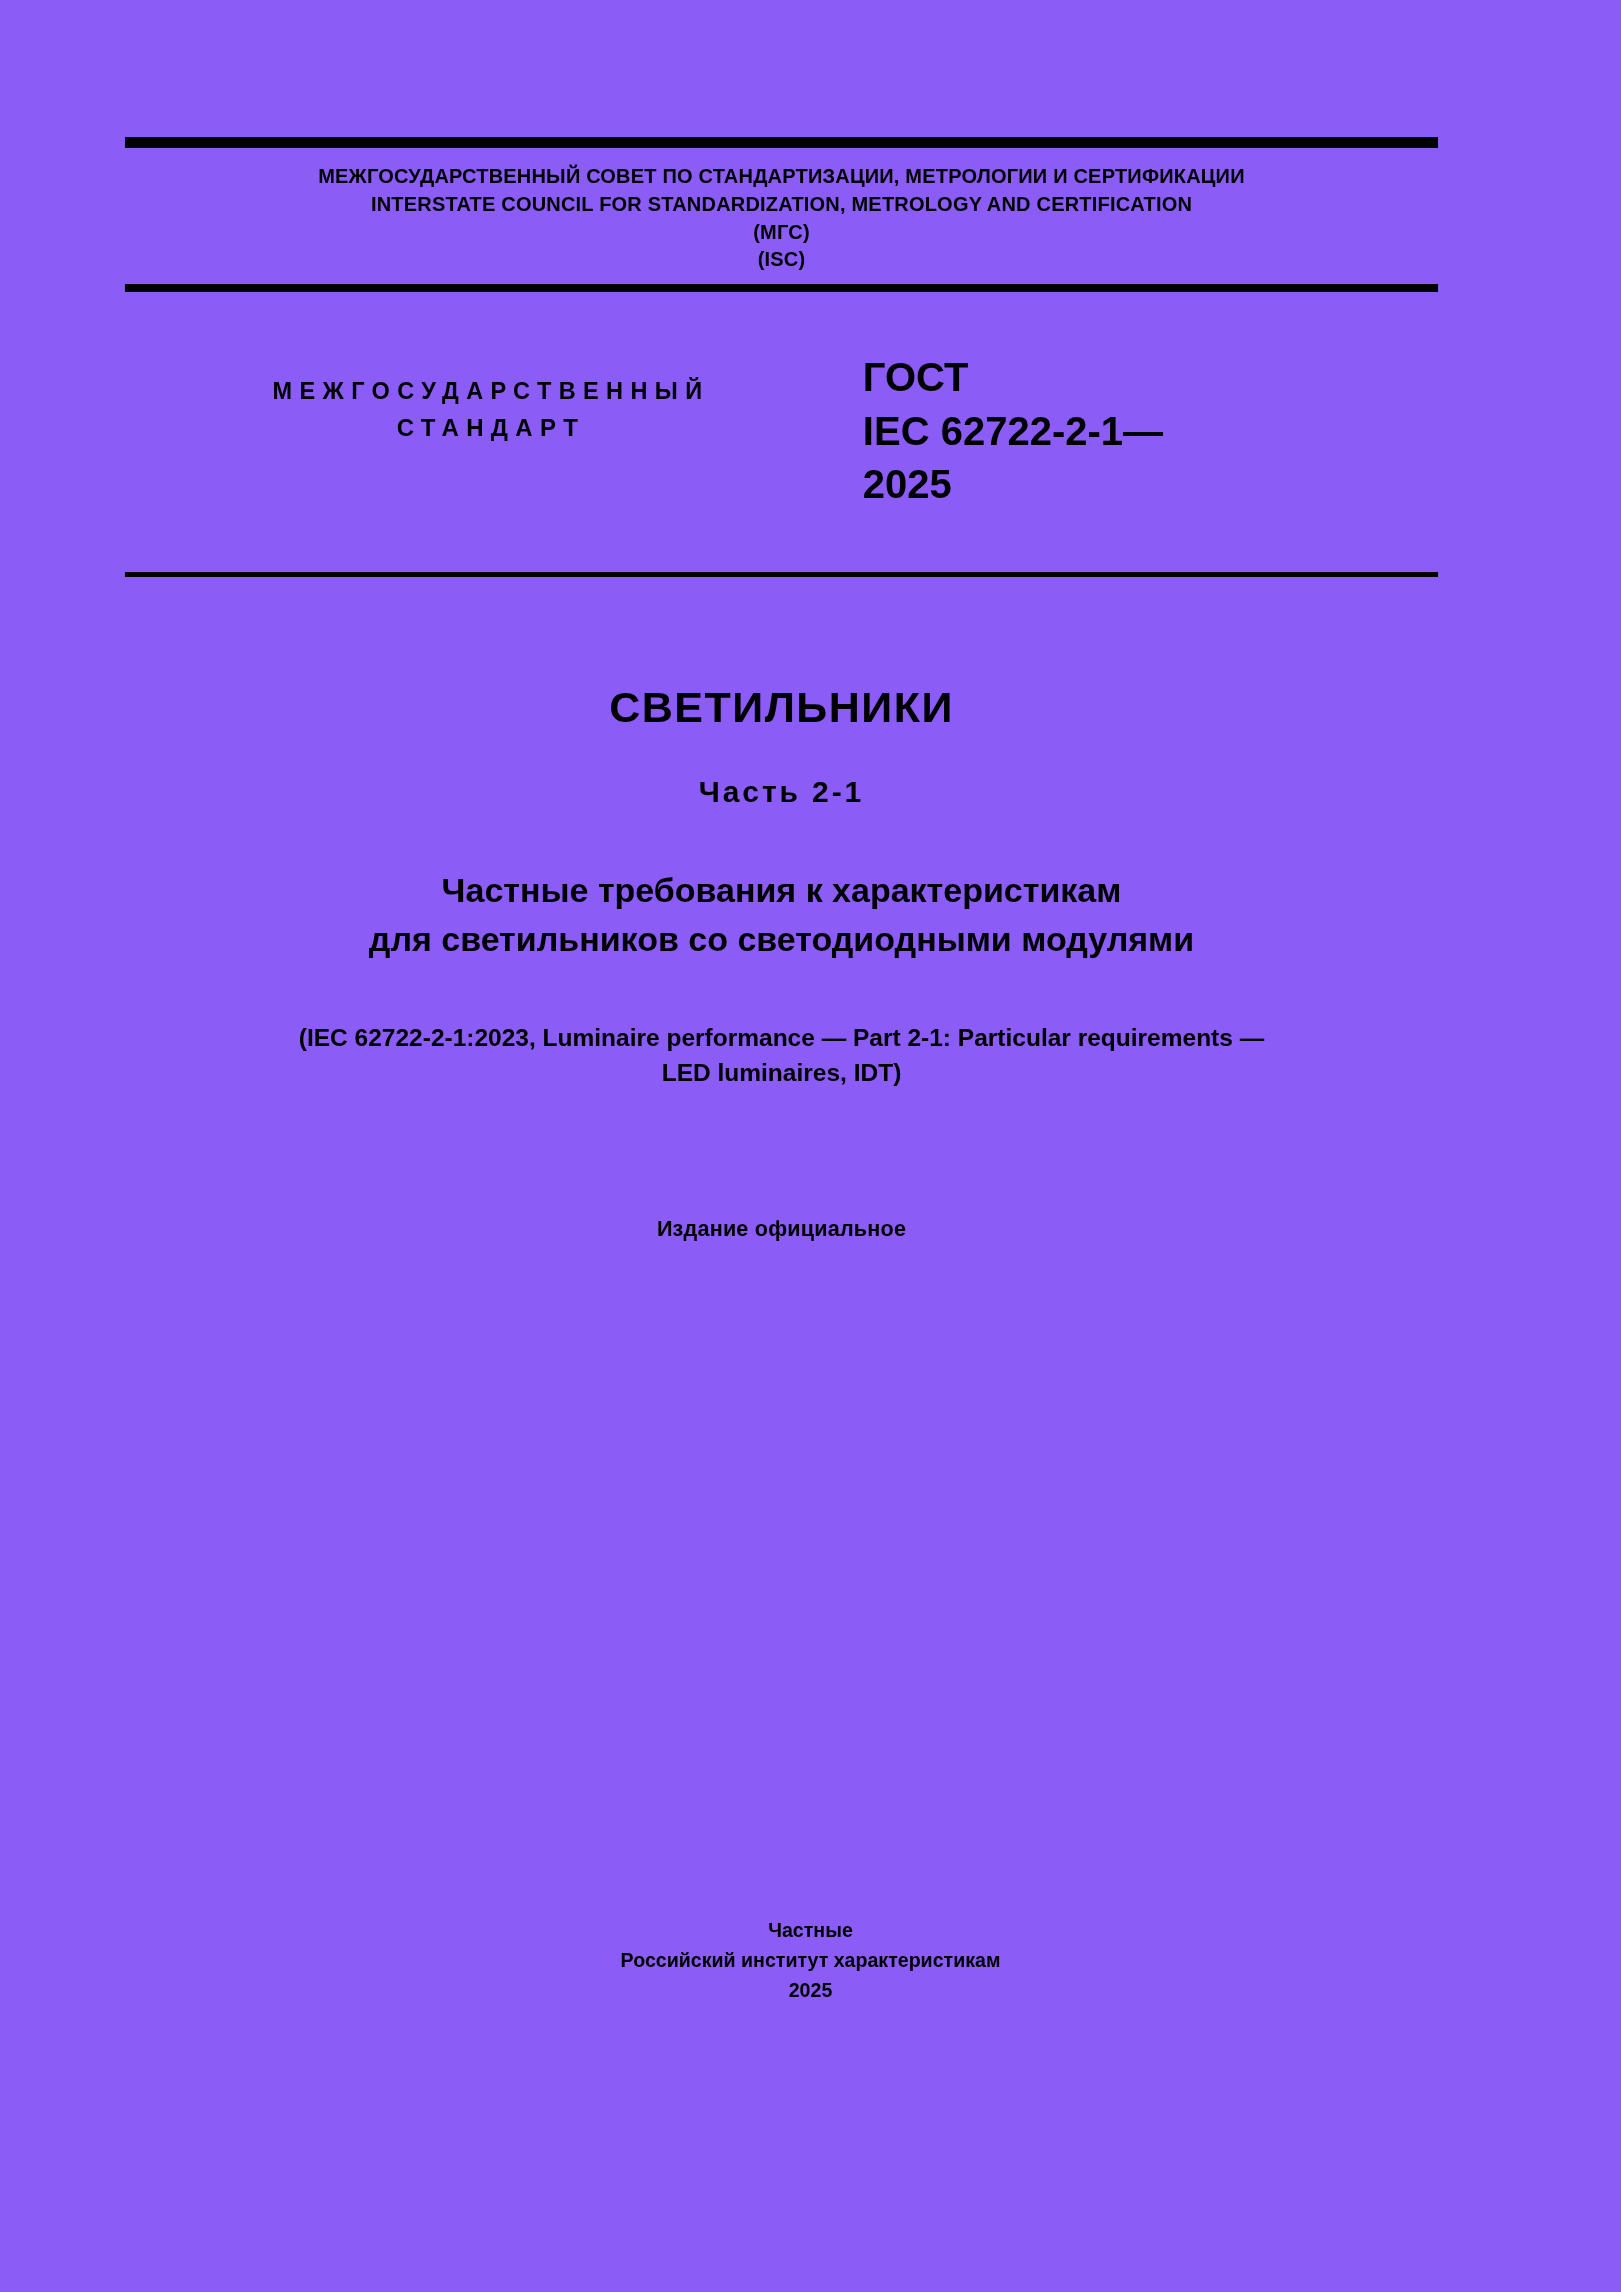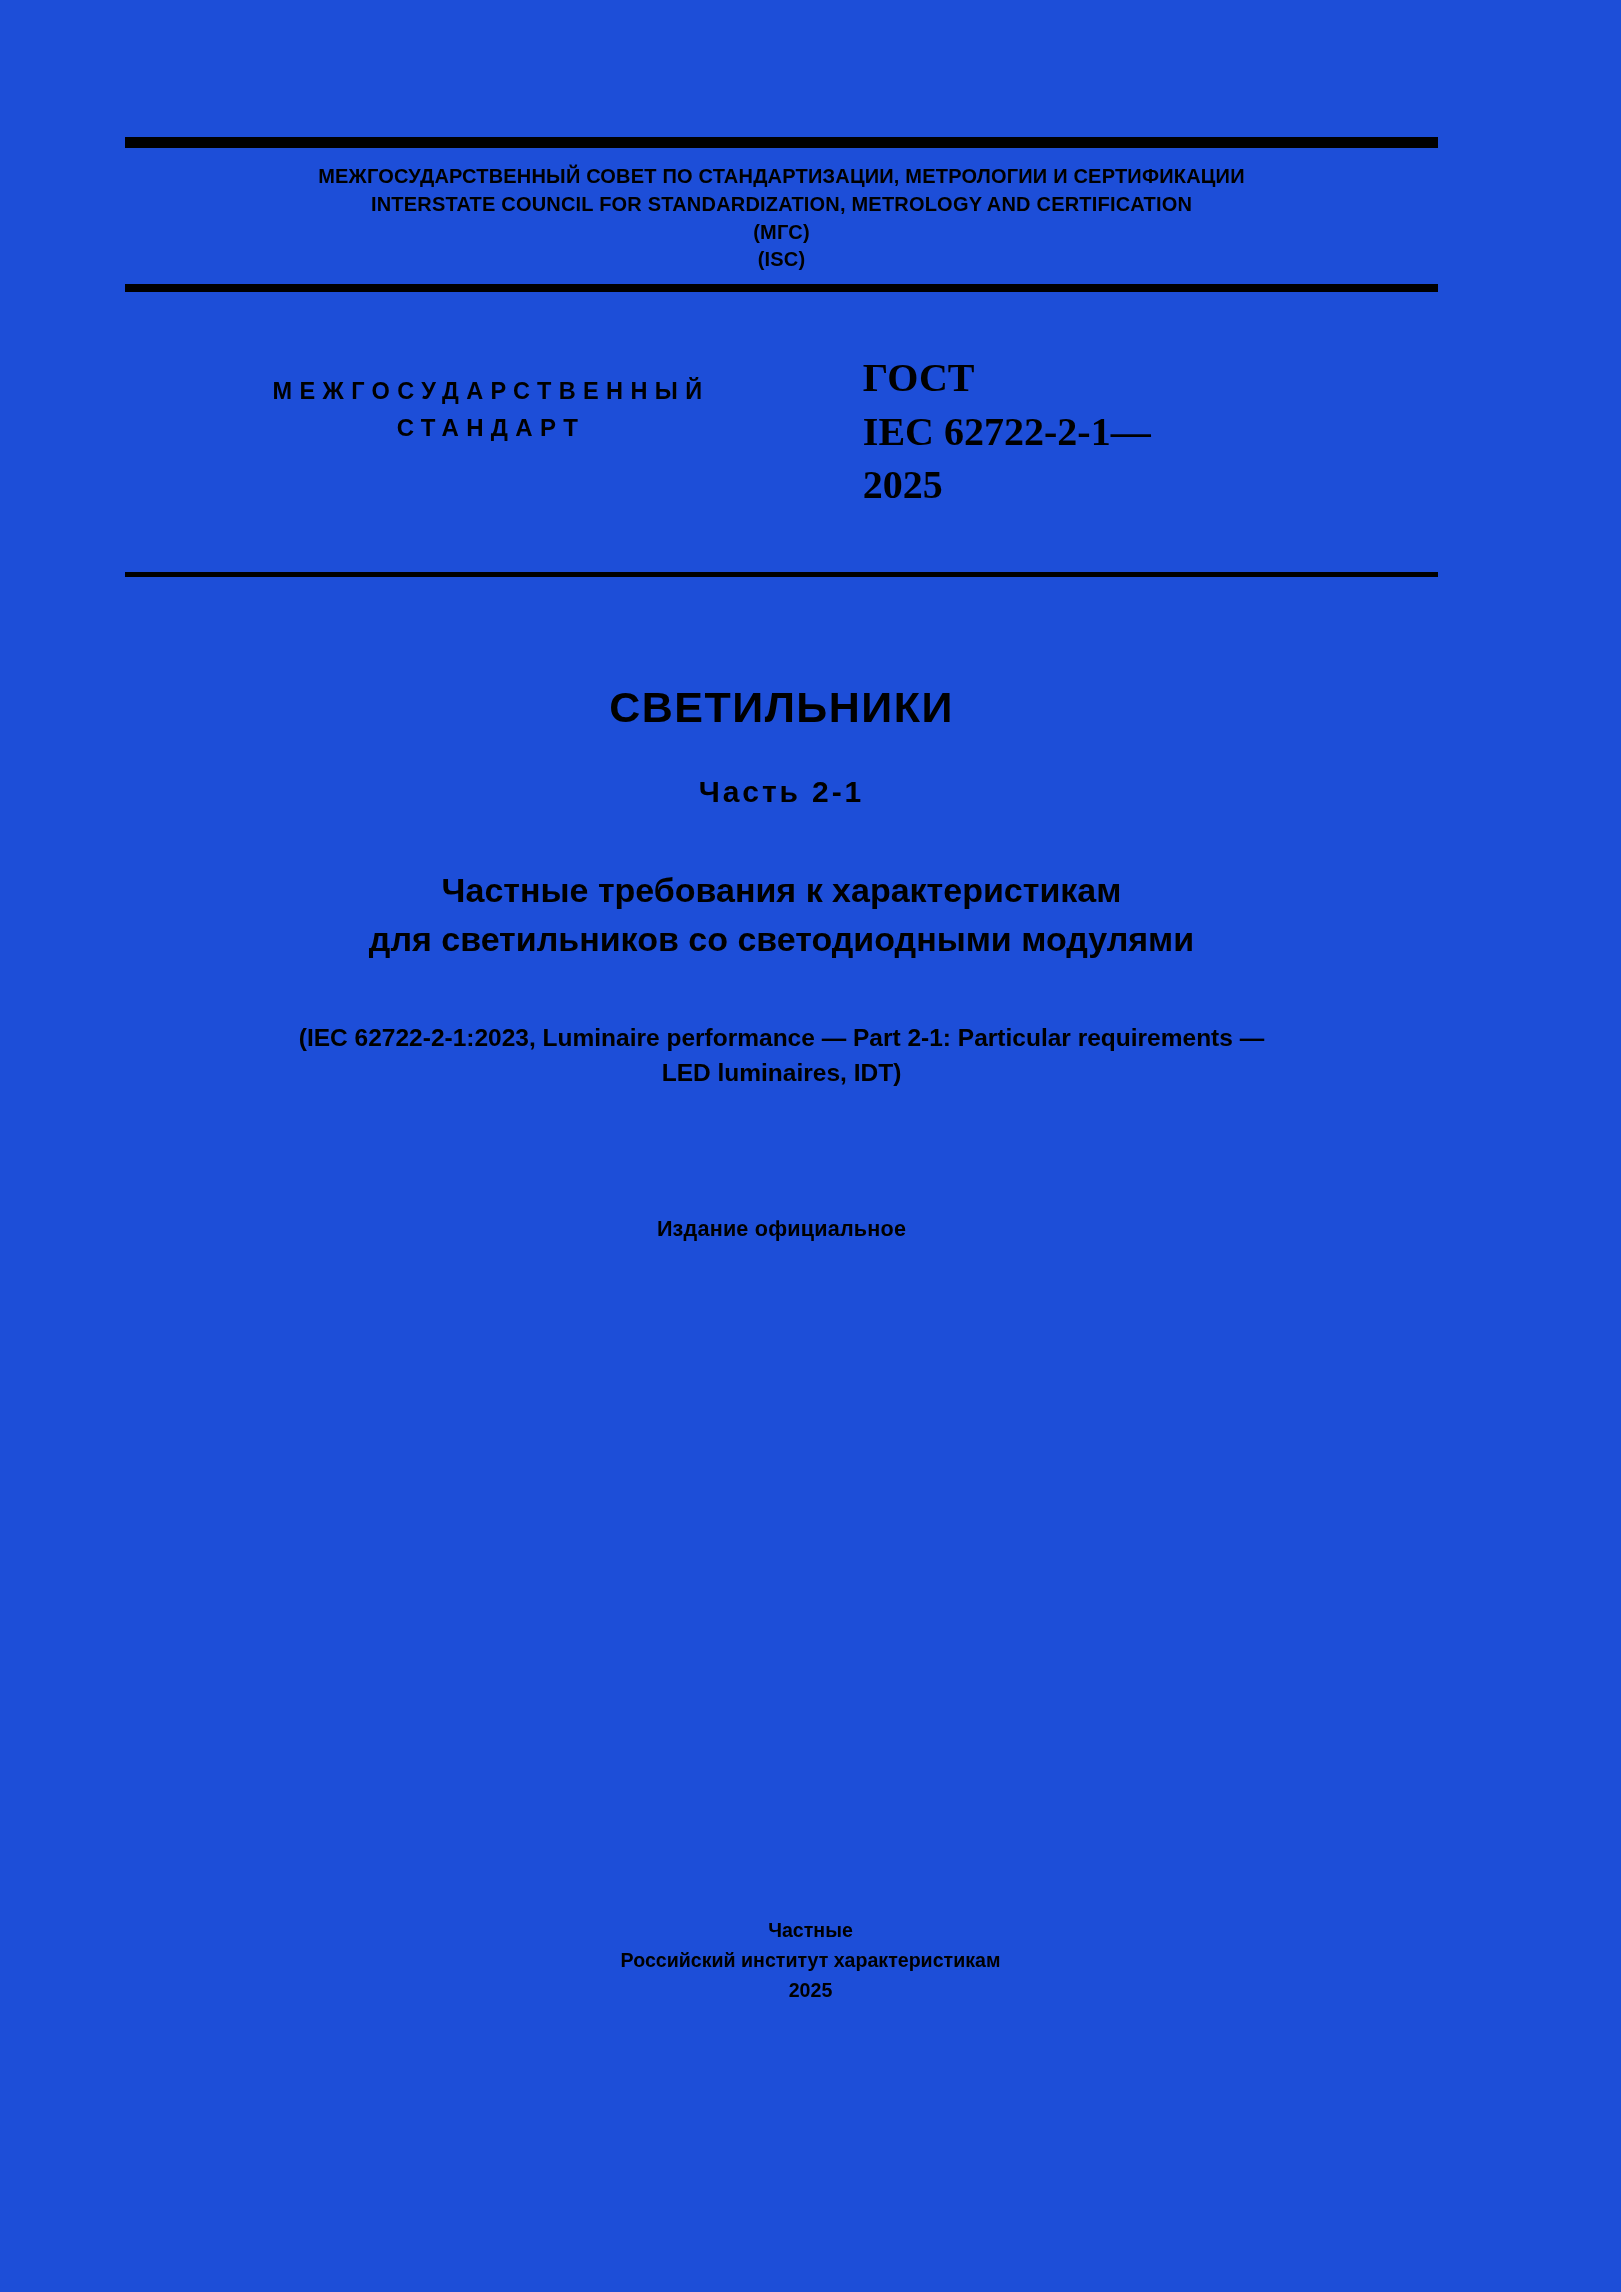--- a/index.html
+++ b/index.html
@@ -14,21 +14,21 @@
     color: #000000;
     position: relative;
     overflow: hidden;
   }
   .page {
     position: absolute;
     left: 0;
     top: 0;
     width: 1621px;
     height: 2293px;
-    background: #1d4ed8;
+    background: #8b5cf6;
   }
   .content {
     position: absolute;
     left: 125px;
     top: 137px;
     width: 1313px;
   }
 
   
   .rule-thick {
@@ -80,21 +80,20 @@
   }
   .std-left .l2 {
     font-size: 24px;
     font-weight: bold;
     letter-spacing: 7.4px;
     line-height: 1.55;
   }
   .std-right {
     width: 44%;
     padding-left: 5.9px;
-    font-family: Liberation Serif, serif;
   }
   .std-right .code {
     font-size: 40px;
     font-weight: bold;
     line-height: 1.33;
     letter-spacing: 0px;
   }
 
   
   .title-block {

